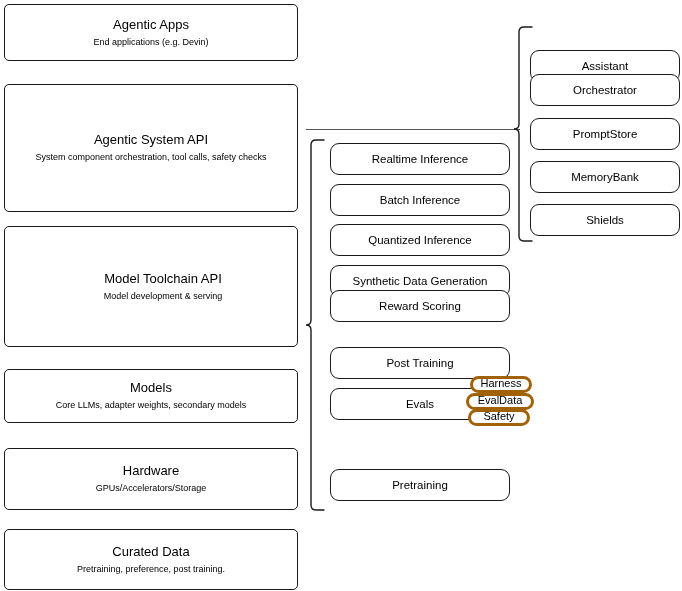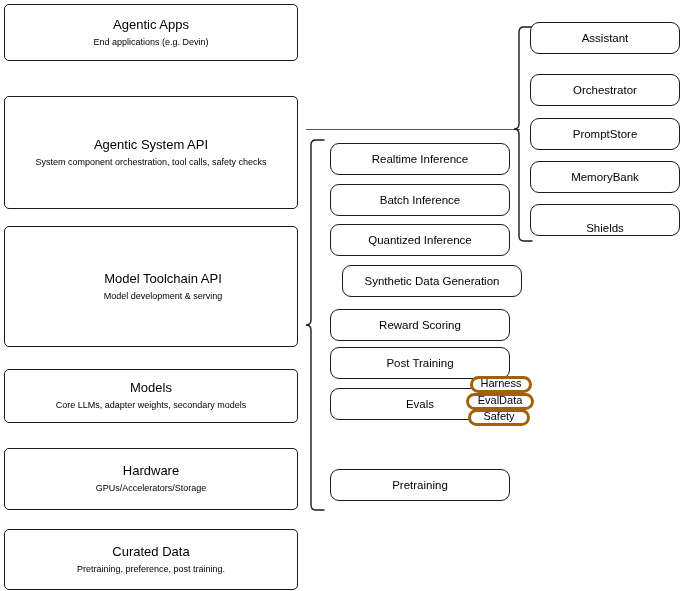--- a/index.html
+++ b/index.html
@@ -96,21 +96,21 @@
 </head>
 <body>
 
 <div id="canvas">
 
   <div class="box layer-box" style="top:4px;height:57px;">
     <div class="title">Agentic Apps</div>
     <div class="subtitle">End applications (e.g. Devin)</div>
   </div>
 
-  <div class="box layer-box" style="top:96px;height:113px;align-items:center;">
+  <div class="box layer-box" style="top:84px;height:128px;align-items:center;">
     <div class="title">Agentic System API</div>
     <div class="subtitle">System component orchestration, tool calls, safety checks</div>
   </div>
 
   <div class="box layer-box" style="top:226px;height:121px;padding-left:24px;">
     <div class="title">Model Toolchain API</div>
     <div class="subtitle">Model development &amp; serving</div>
   </div>
 
   <div class="box layer-box" style="top:369px;height:54px;text-align:right;">
@@ -160,24 +160,24 @@
 
   <div class="box stack-box" style="left:330px;top:143px;">
     <div class="title">Realtime Inference</div>
   </div>
   <div class="box stack-box" style="left:330px;top:184px;">
     <div class="title">Batch Inference</div>
   </div>
   <div class="box stack-box" style="left:330px;top:224px;">
     <div class="title">Quantized Inference</div>
   </div>
-  <div class="box stack-box" style="left:342px;top:265px;">
+  <div class="box stack-box" style="left:330px;top:265px;">
     <div class="title">Synthetic Data Generation</div>
   </div>
-  <div class="box stack-box" style="left:330px;top:309px;">
+  <div class="box stack-box" style="left:330px;top:290px;">
     <div class="title">Reward Scoring</div>
   </div>
   <div class="box stack-box" style="left:330px;top:347px;">
     <div class="title">Post Training</div>
   </div>
   <div class="box stack-box" style="left:330px;top:388px;">
     <div class="title">Evals</div>
   </div>
   <div class="box stack-box" style="left:330px;top:469px;">
     <div class="title">Pretraining</div>
@@ -186,29 +186,29 @@
   <div class="pill" style="left:470px;top:376px;width:62px;">
     <span>Harness</span>
   </div>
   <div class="pill" style="left:466px;top:393px;width:68px;">
     <span>EvalData</span>
   </div>
   <div class="pill" style="left:468px;top:409px;width:62px;">
     <span>Safety</span>
   </div>
 
-  <div class="box right-box" style="top:22px;">
+  <div class="box right-box" style="top:50px;">
     <div class="title">Assistant</div>
   </div>
   <div class="box right-box" style="top:74px;">
     <div class="title">Orchestrator</div>
   </div>
   <div class="box right-box" style="top:118px;">
     <div class="title">PromptStore</div>
   </div>
   <div class="box right-box" style="top:161px;">
     <div class="title">MemoryBank</div>
   </div>
-  <div class="box right-box" style="top:204px;justify-content:flex-end;">
+  <div class="box right-box" style="top:204px;">
     <div class="title">Shields</div>
   </div>
 
 </div>
 
 </body></html>

